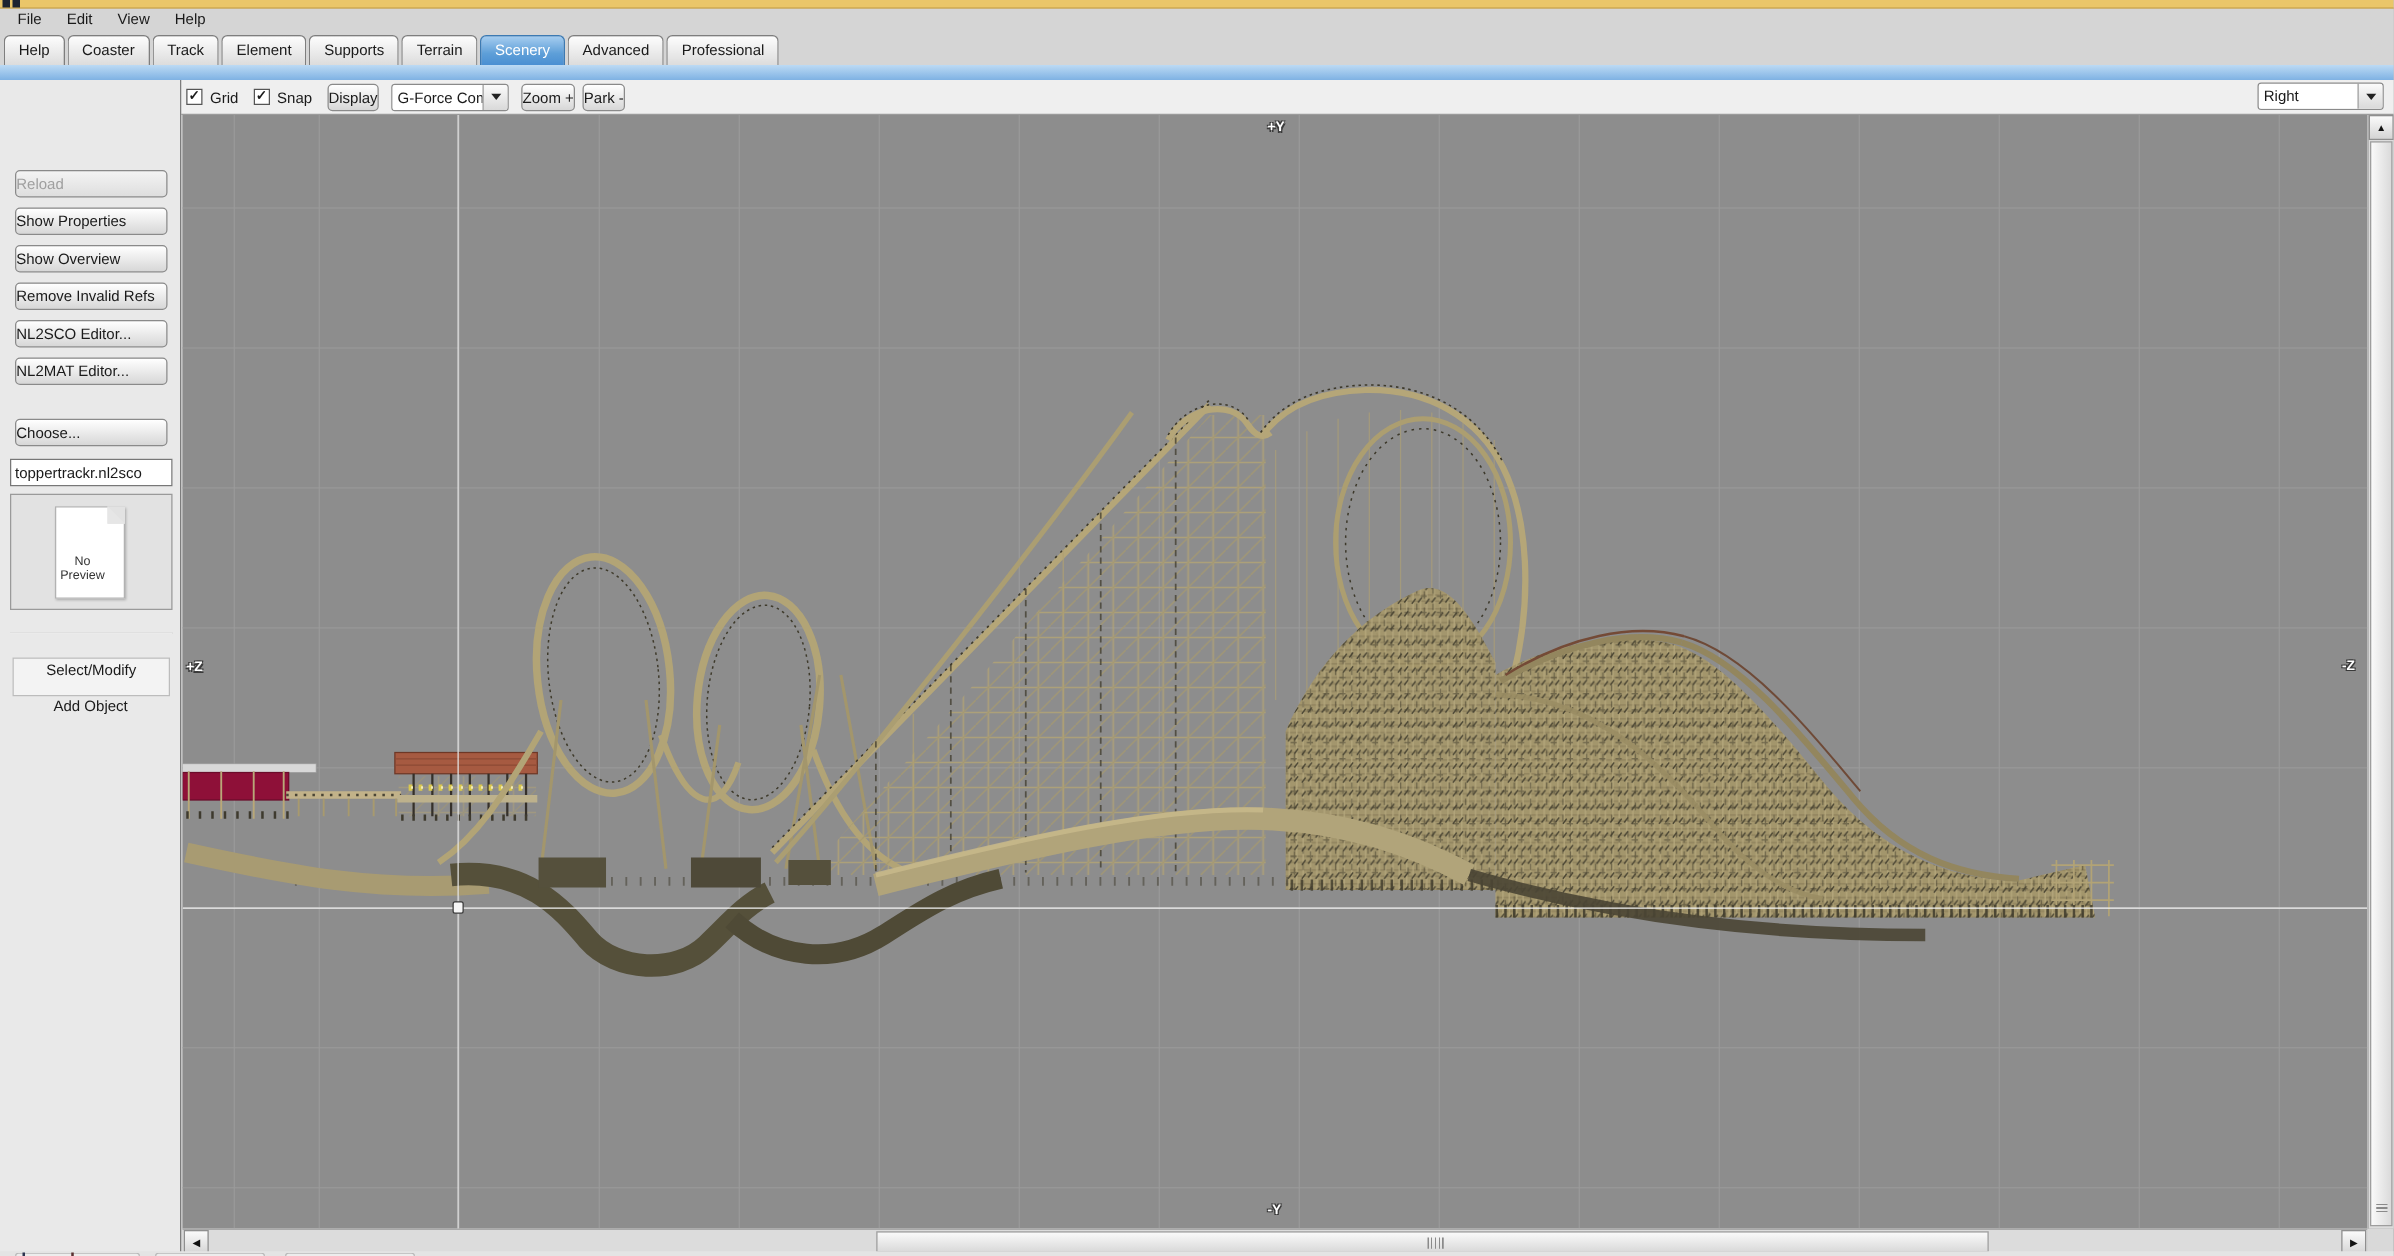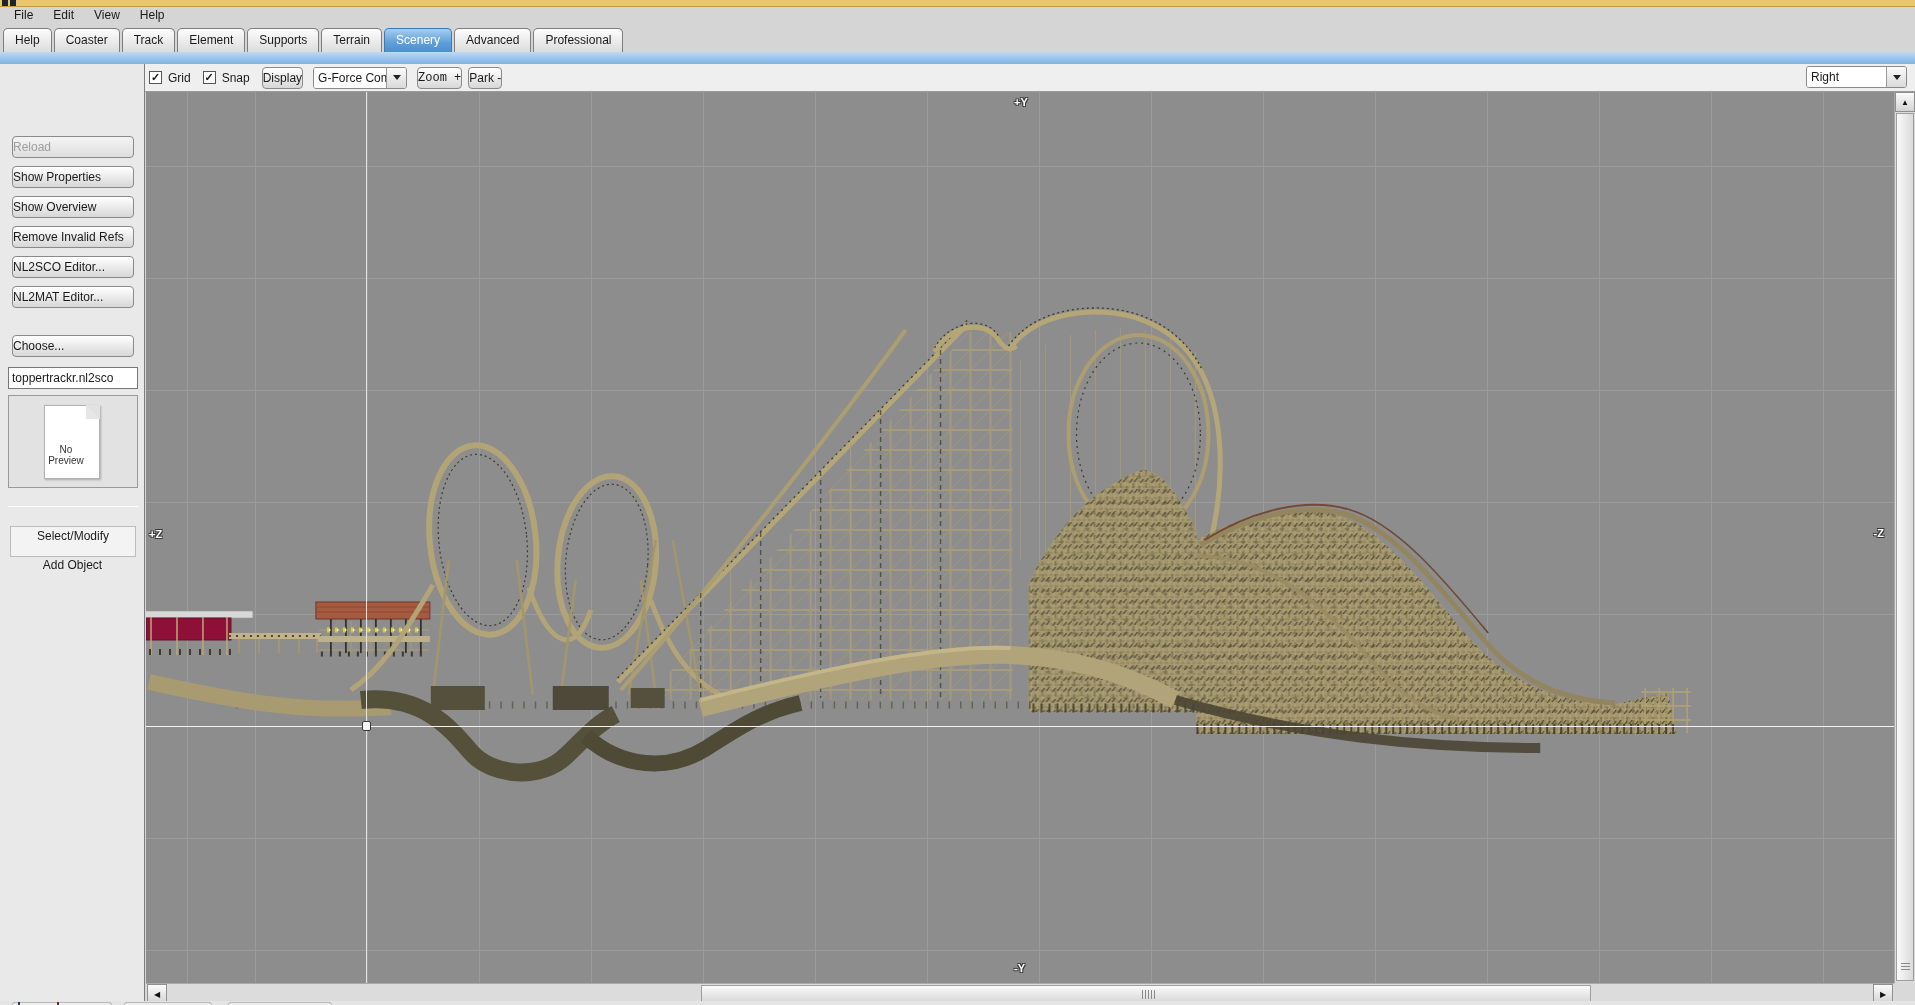--- a/index.html
+++ b/index.html
@@ -127,21 +127,21 @@
     <span class="cb-label">Grid</span>
     <span class="checkbox" id="snap-cb">✓</span>
     <span class="cb-label">Snap</span>
     <span class="btn">Display</span>
     <span class="combo" style="margin-left:4px;">
       <span class="val">G-Force Comfort</span>
       <span class="arrow">
           <span class="tri-down"></span>
         </span>
     </span>
-    <span class="btn" style="margin-left:4px;font-family:Liberation Mono, monospace;">Zoom +</span>
+    <span class="btn" style="margin-left:4px;">Zoom +</span>
     <span class="btn">Park -</span>
   </div>
   <div class="right">
     <span class="combo view">
       <span class="val">Right</span>
       <span class="arrow">
           <span class="tri-down"></span>
         </span>
     </span>
   </div>

